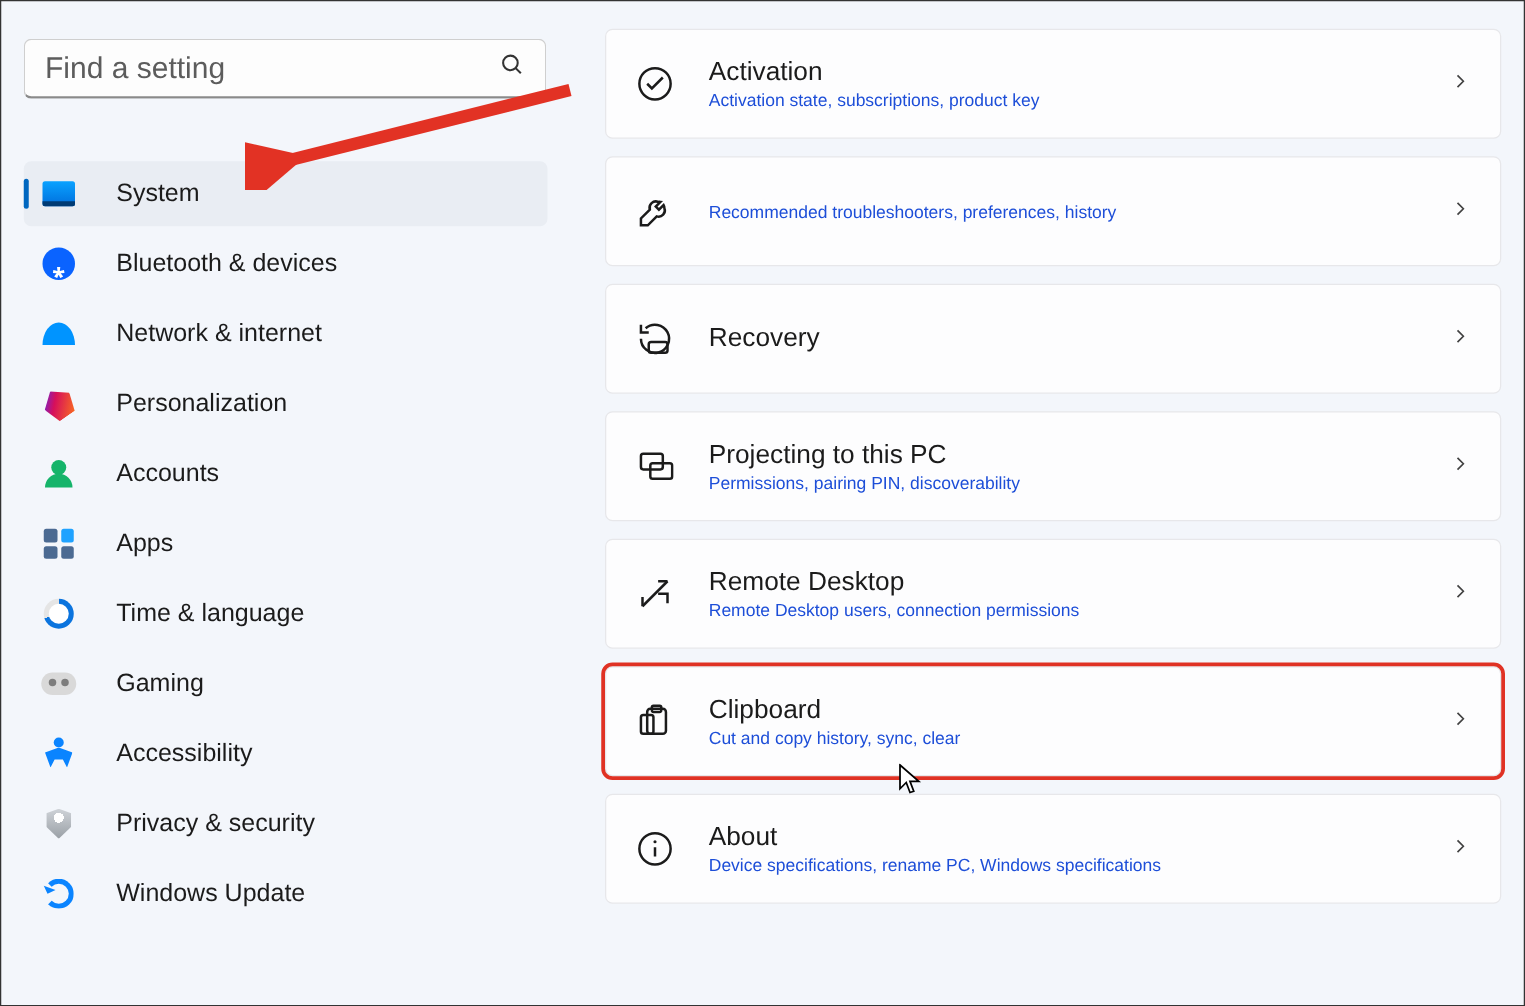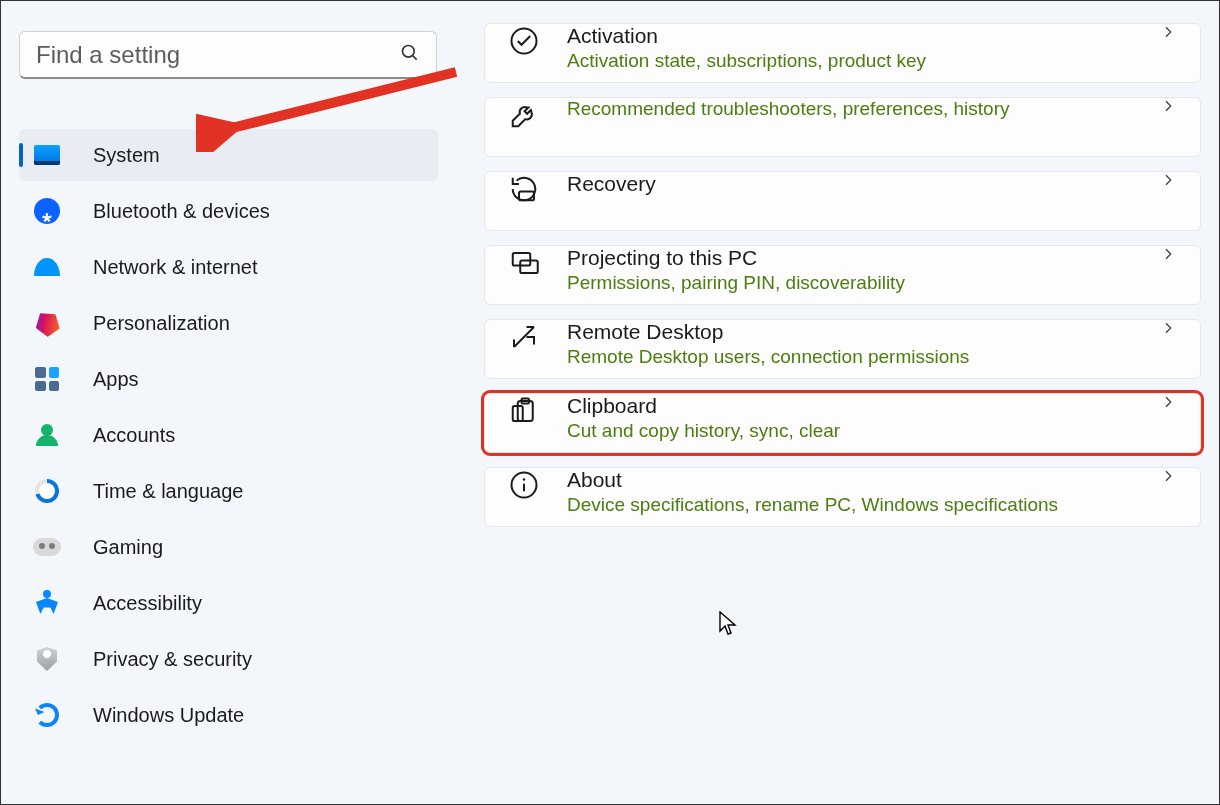--- a/index.html
+++ b/index.html
@@ -101,39 +101,40 @@
     flex: 1;
     padding: 22px 18px 18px 28px;
     display: flex;
     flex-direction: column;
     gap: 14px;
   }
   .card {
     background: #fdfdfe;
     border: 1px solid #e7e7ea;
     border-radius: 6px;
-    height: 60px;
-    display: flex;
+    height: 88px;
+    display: flex;
+    align-items: center;
     padding: 0 24px 0 22px;
     gap: 26px;
     cursor: pointer;
     position: relative;
   }
   .card.highlight {
     outline: 3px solid #e03224;
     outline-offset: 0;
   }
   .card .cicon {
     width: 34px; height: 34px;
     color: #1b1b1b;
     display:flex;align-items:center;justify-content:center;flex-shrink:0;
   }
   .card .ctext { flex:1; display:flex; flex-direction:column; gap:2px;}
   .card .ctitle { font-size: 21px; color:#1b1b1b; }
-  .card .csub   { font-size: 19px; color:#4d7c0f; }
+  .card .csub   { font-size: 14px; color:#1d4ed8; }
   .card .chev   { color:#424242; }
 
   
   .arrow {
     position:absolute;
     left:196px; top:62px;
     width:270px; height:90px;
     pointer-events:none;
     z-index:5;
   }
@@ -183,34 +184,34 @@
         <span class="label">Network &amp; internet</span>
       </div>
       <div class="nav-item">
         <span class="icon">
             <span class="ic-pers"></span>
           </span>
         <span class="label">Personalization</span>
       </div>
       <div class="nav-item">
         <span class="icon">
+            <span class="ic-acct"></span>
+          </span>
+        <span class="label">Accounts</span>
+      </div>
+      <div class="nav-item">
+        <span class="icon">
             <span class="ic-apps">
               <span></span>
               <span></span>
               <span></span>
               <span></span>
             </span>
           </span>
         <span class="label">Apps</span>
-      </div>
-      <div class="nav-item">
-        <span class="icon">
-            <span class="ic-acct"></span>
-          </span>
-        <span class="label">Accounts</span>
       </div>
       <div class="nav-item">
         <span class="icon">
             <span class="ic-time"></span>
           </span>
         <span class="label">Time &amp; language</span>
       </div>
       <div class="nav-item">
         <span class="icon">
             <span class="ic-game"></span>

